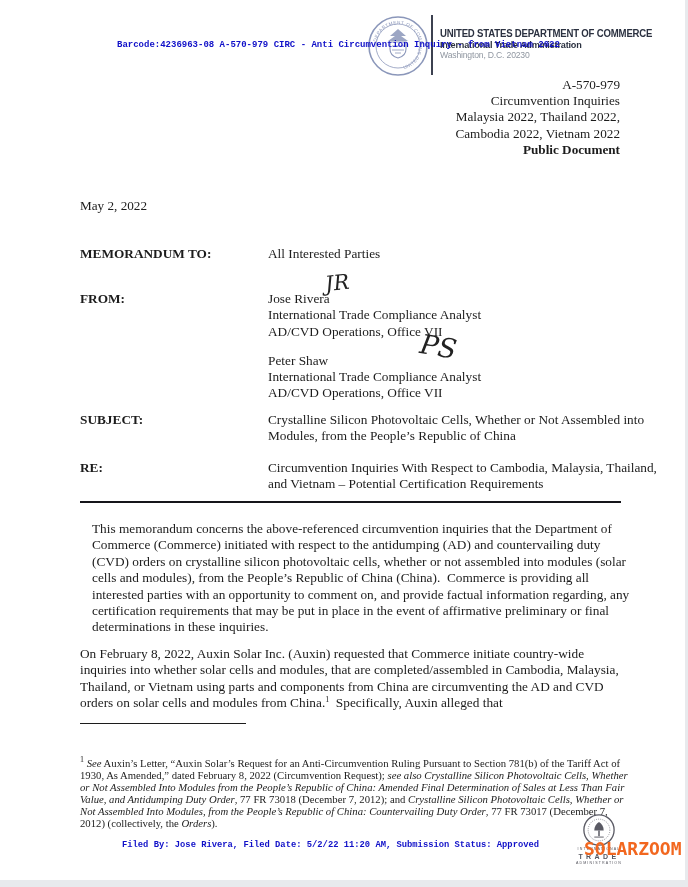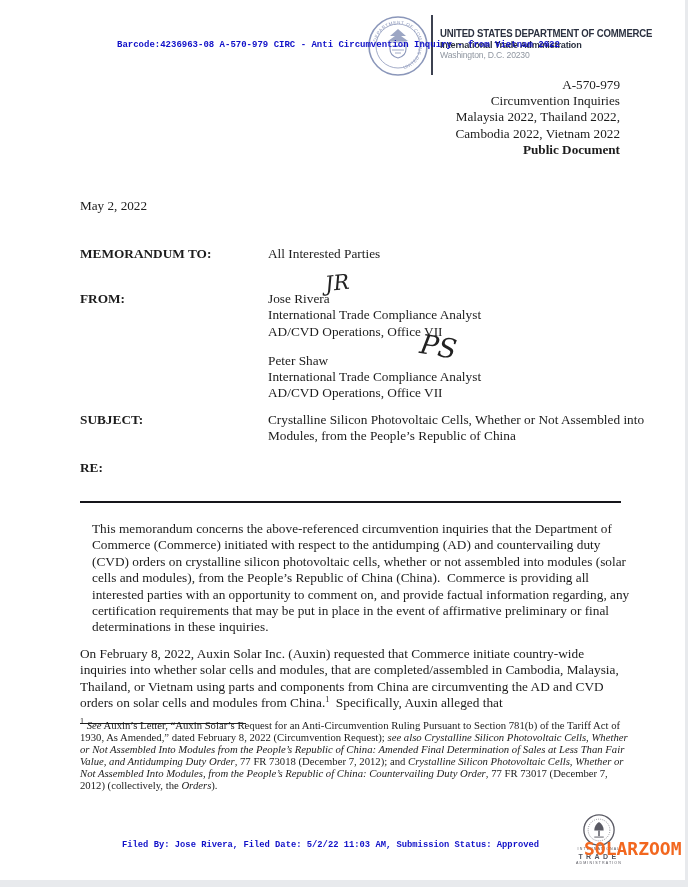--- a/index.html
+++ b/index.html
@@ -32,21 +32,21 @@
   .sig-jr{left:325px;top:271px;font-size:21px;transform:rotate(-6deg);}
   .sig-ps{left:420px;top:331px;font-size:27px;transform:rotate(10deg);}
   .wrapcol{width:392px;}
   .rule{left:80px;top:501px;width:541px;height:2px;background:#15151a;}
   .para{left:80px;width:546px;font-size:13.3px;line-height:16.4px;
         white-space:pre-wrap;text-align:left;}
   .p1{top:521px;margin-left:12px;}
   .p2{top:646px;}
   sup{font-size:8px;line-height:0;}
   .fn-rule{left:80px;top:723px;width:166px;height:1.4px;background:#1c1c1c;}
-  .footnote{left:80px;top:720px;width:549px;font-size:10.7px;line-height:11.9px;
+  .footnote{left:80px;top:758px;width:549px;font-size:10.7px;line-height:11.9px;
             white-space:pre-wrap;}
   
   .ita-seal{left:574px;top:813px;width:50px;text-align:center;color:#55555e;
             font-family:"Liberation Sans",sans-serif;z-index:2;}
   .ita-seal .t1,.ita-seal .t3{font-size:3.6px;letter-spacing:1.1px;line-height:5px;}
   .ita-seal .t2{font-size:7px;font-weight:bold;letter-spacing:3.4px;line-height:9px;}
   .solarzoom{left:584px;top:838px;font-family:"DejaVu Sans Mono",monospace;
              font-weight:bold;font-size:18px;color:#f2671f;white-space:nowrap;z-index:7;}
   .edge-right{right:0;top:0;width:3px;height:887px;background:#e8eaed;z-index:8;}
   .edge-bottom{left:0;top:880px;width:688px;height:7px;background:#e8eaed;z-index:8;}
@@ -112,30 +112,31 @@
       <div>AD/CVD Operations, Office VII</div>
     </div>
   </div>
   <div class="abs sig sig-jr">JR</div>
   <div class="abs sig sig-ps">PS</div>
 
   <div class="abs label" style="top:412px;">SUBJECT:</div>
   <div class="abs value wrapcol" style="top:412px;">Crystalline Silicon Photovoltaic Cells, Whether or Not Assembled into Modules, from the People’s Republic of China</div>
 
   <div class="abs label" style="top:460px;">RE:</div>
+  <div class="abs value wrapcol" style="top:460px;">Circumvention Inquiries With Respect to Cambodia, Malaysia, Thailand, and Vietnam – Potential Certification Requirements</div>
 
   <div class="abs rule"></div>
 
   <div class="abs para p1">This memorandum concerns the above-referenced circumvention inquiries that the Department of Commerce (Commerce) initiated with respect to the antidumping (AD) and countervailing duty (CVD) orders on crystalline silicon photovoltaic cells, whether or not assembled into modules (solar cells and modules), from the People’s Republic of China (China).  Commerce is providing all interested parties with an opportunity to comment on, and provide factual information regarding, any certification requirements that may be put in place in the event of affirmative preliminary or final determinations in these inquiries.</div>
   <div class="abs para p2"><span>On February 8, 2022, Auxin Solar Inc. (Auxin) requested that Commerce initiate country-wide inquiries into whether solar cells and modules, that are completed/assembled in Cambodia, Malaysia, Thailand, or Vietnam using parts and components from China are circumventing the AD and CVD orders on solar cells and modules from China.</span><sup>1</sup><span>  Specifically, Auxin alleged that</span></div>
 
   <div class="abs fn-rule"></div>
   <div class="abs footnote"><sup>1</sup><span> </span><span style="font-style: italic;">See</span><span> Auxin’s Letter, “Auxin Solar’s Request for an Anti-Circumvention Ruling Pursuant to Section 781(b) of the Tariff Act of 1930, As Amended,” dated February 8, 2022 (Circumvention Request); </span><span style="font-style: italic;">see also Crystalline Silicon Photovoltaic Cells, Whether or Not Assembled Into Modules from the People’s Republic of China: Amended Final Determination of Sales at Less Than Fair Value, and Antidumping Duty Order</span><span>, 77 FR 73018 (December 7, 2012); and </span><span style="font-style: italic;">Crystalline Silicon Photovoltaic Cells, Whether or Not Assembled Into Modules, from the People’s Republic of China: Countervailing Duty Order</span><span>, 77 FR 73017 (December 7, 2012) (collectively, the </span><span style="font-style: italic;">Orders</span><span>).</span></div>
 
-  <div class="abs stamp filed">Filed By: Jose Rivera, Filed Date: 5/2/22 11:03 AM, Submission Status: Approved</div>
+  <div class="abs stamp filed">Filed By: Jose Rivera, Filed Date: 5/2/22 11:20 AM, Submission Status: Approved</div>
 
   <div class="abs ita-seal">
     <svg width="34" height="34" viewBox="0 0 36 36" style="display:block;margin:0 auto;">
       <circle cx="18" cy="18" r="16" fill="none" stroke="#5a5a64" stroke-width="1.4"></circle>
       <circle cx="18" cy="18" r="11.5" fill="none" stroke="#5a5a64" stroke-width="0.7" stroke-dasharray="1,1.3"></circle>
       <path d="M18,9.5 c-3,2 -5,5 -5,9 h10 c0,-4 -2,-7 -5,-9 z" fill="#5a5a64"></path>
       <rect x="17.2" y="18.5" width="1.6" height="6" fill="#5a5a64"></rect>
       <path d="M13,25.5 h10" stroke="#5a5a64" stroke-width="1" fill="none"></path>
     </svg>
     <div class="t1">INTERNATIONAL</div>

